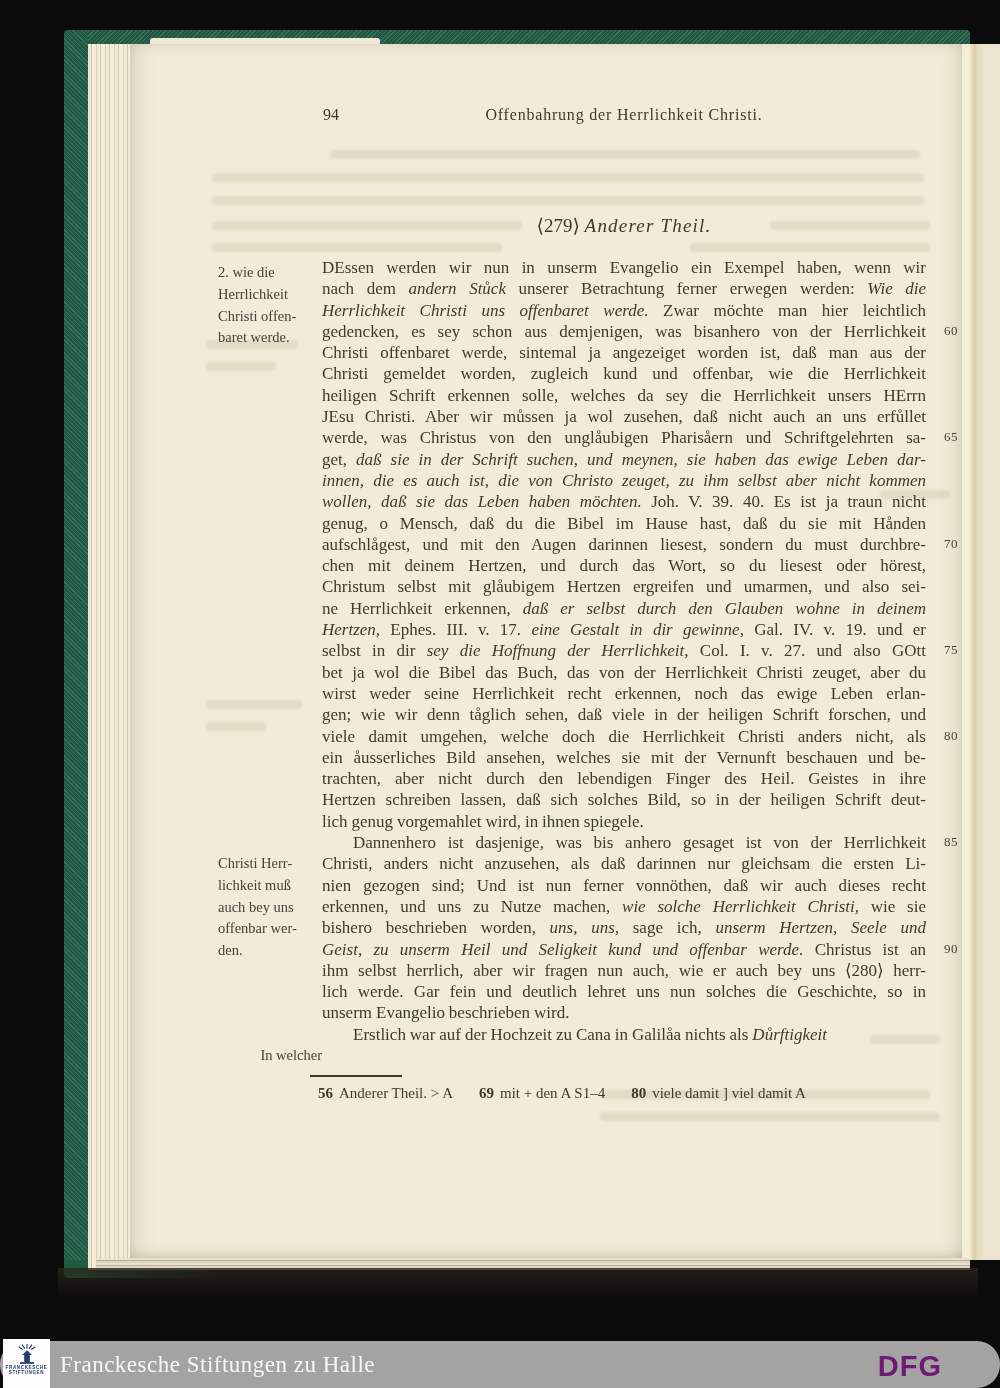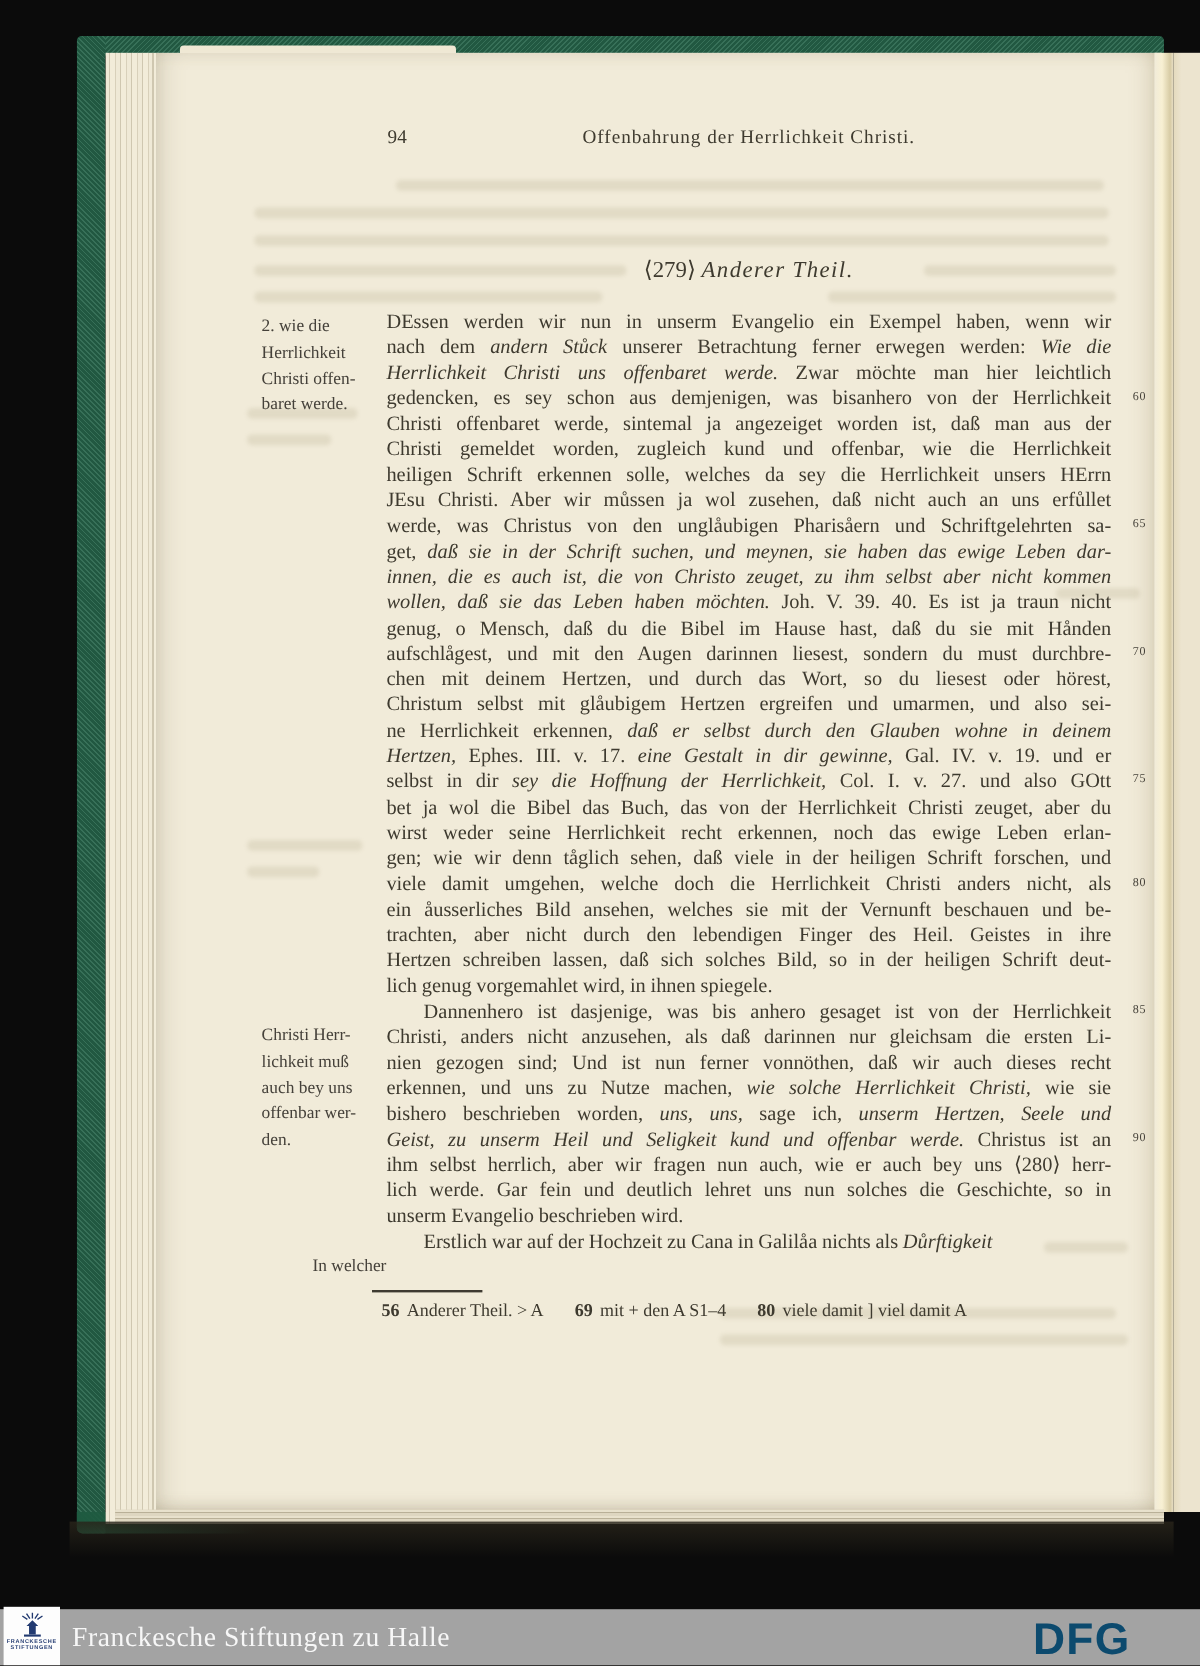--- a/index.html
+++ b/index.html
@@ -42,48 +42,48 @@
     font-size:19px;color:#3e3a2f;}
   .heading .it{font-style:italic;letter-spacing:1.2px;}
 
   .text-block{position:absolute;left:192px;top:213px;width:604px;color:#3e3a2f;
     font-size:17px;word-spacing:-.3px;}
   .bl{position:relative;height:21.3px;line-height:21.3px;
     text-align:justify;text-align-last:justify;white-space:normal;}
   .bl.end{text-align-last:left;}
   .bl.ind{padding-left:31px;}
   .bl .it{font-style:italic;}
-  .bl .ln{position:absolute;left:622px;top:2px;width:30px;font-size:10px;
+  .bl .ln{position:absolute;left:622px;top:2px;width:30px;font-size:13px;
     line-height:16px;color:#46423a;text-align:left;letter-spacing:.5px;}
 
   .mn{position:absolute;left:88px;width:104px;font-size:14.5px;line-height:21.8px;
     color:#45413４;color:#45413a;}
   .mn-1{top:218px;} .mn-2{top:448px;} .mn-3{top:809px;} .mn-4{top:1001px;text-align:right;}
 
   .app-rule{position:absolute;left:180px;top:1031px;width:92px;height:2px;background:#3f3b31;}
   .apparatus{position:absolute;left:188px;top:1041px;width:620px;font-size:15px;color:#3e3a2f;}
   .app-entry{margin-right:26px;white-space:nowrap;}
   .app-ref{font-weight:bold;margin-right:6px;}
 
   
   .ghost{position:absolute;height:9px;background:#8a7f57;opacity:.15;
     filter:blur(1.6px);border-radius:4px;}
 
   
-  .vbar{position:absolute;left:0;top:1341px;width:1000px;height:47px;background:#a3a3a3;}
+  .vbar{position:absolute;left:0;top:1341px;width:1000px;height:47px;background:#a3a3a3;border-radius:23px;}
   .logo-box{position:absolute;left:3px;top:-2px;width:47px;height:49px;background:#fdfdfd;
     text-align:center;cursor:pointer;}
   .logo-box svg{display:block;margin:2px auto 0;}
   .logo-t{font-family:"Liberation Sans","DejaVu Sans",sans-serif;font-size:4.6px;
     letter-spacing:.6px;color:#223a70;line-height:5.4px;font-weight:bold;}
   .bar-title{position:absolute;left:60px;top:0;height:47px;line-height:47px;
     font-size:23px;color:#f7f7f7;letter-spacing:.5px;}
   .dfg{position:absolute;right:58px;top:5px;height:40px;line-height:40px;
     font-family:"Liberation Sans","DejaVu Sans",sans-serif;font-weight:800;
-    font-size:37px;color:#0c4a6e;letter-spacing:1px;cursor:pointer;}
+    font-size:29px;color:#701a75;letter-spacing:1px;cursor:pointer;}
 </style>
 </head>
 <body>
 
 <div class="scene">
 
   <div class="cover-top"></div>
   <div class="cover-left"></div>
   <div class="cover-bottom"></div>
   <div class="stack"></div>

